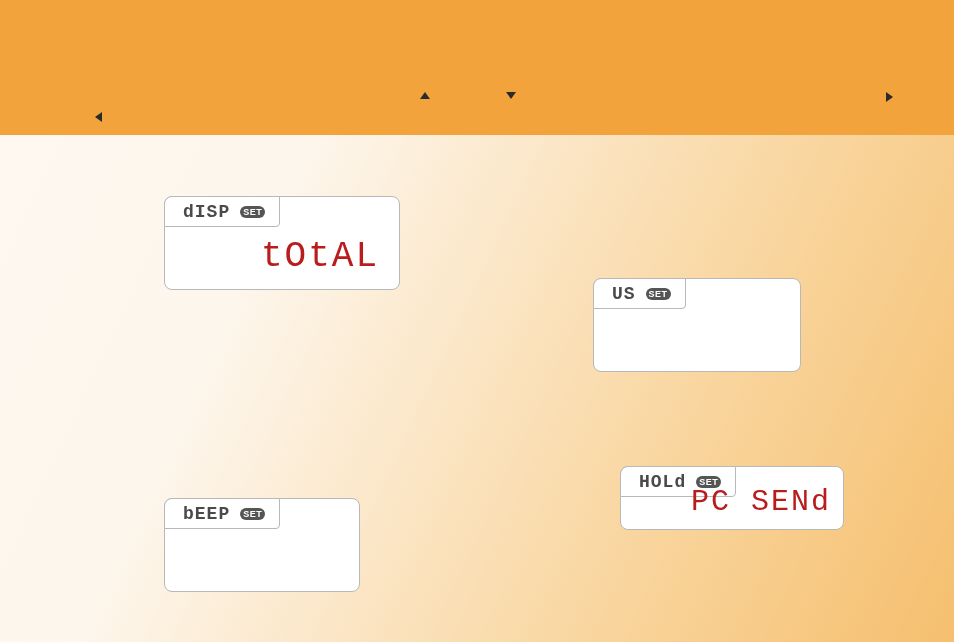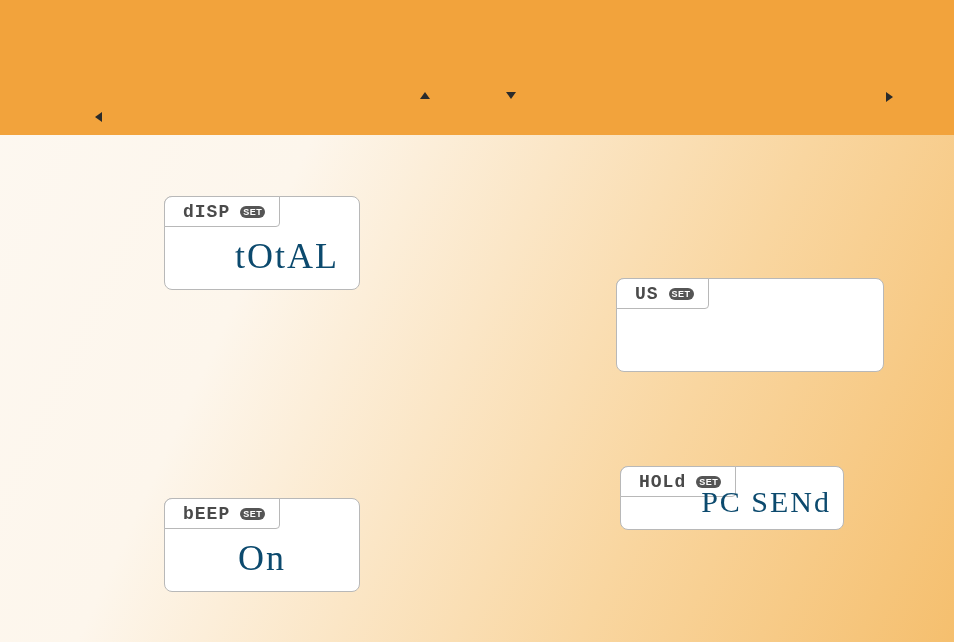--- a/index.html
+++ b/index.html
@@ -77,34 +77,34 @@
     background: #555;
     padding: 1px 3px;
     border-radius: 6px;
     letter-spacing: 0.5px;
   }
   .lcd-main {
     position: absolute;
     left: 0; right: 0;
     bottom: 10px;
     text-align: center;
-    font-family: Liberation Serif, serif;
+    font-family: Liberation Mono, monospace;
     font-weight: 500;
-    color: #0c4a6e;
+    color: #b91c1c;
     letter-spacing: 2px;
     white-space: pre;
   }
   .lcd-main.sz-lg { font-size: 36px; }
   .lcd-main.sz-sm { font-size: 30px; }
   .lcd-main.sz-md { font-size: 32px; }
 
   
-  .p1 { top: 196px; left: 164px; width: 196px; height: 94px; }
+  .p1 { top: 196px; left: 164px; width: 236px; height: 94px; }
   .p2 { top: 498px; left: 164px; width: 196px; height: 94px; }
-  .p3 { top: 278px; left: 616px; width: 268px; height: 94px; }
+  .p3 { top: 278px; left: 593px; width: 208px; height: 94px; }
   .p4 { top: 466px; left: 620px; width: 224px; height: 64px; }
 
   .p1 .lcd-main { right: 20px; text-align: right; bottom: 12px; }
   .p2 .lcd-main { bottom: 12px; }
   .p3 .lcd-main { right: 12px; text-align: right; bottom: 12px; }
   .p4 .lcd-main { right: 12px; text-align: right; bottom: 10px; }
 </style>
 </head>
 <body>
 
@@ -121,21 +121,20 @@
     <span class="set-badge">SET</span>
   </div>
   <div class="lcd-main sz-lg">tOtAL</div>
 </div>
 
 <div class="lcd-panel p2">
   <div class="lcd-tab">
     <span class="lcd-tab-label">bEEP</span>
     <span class="set-badge">SET</span>
   </div>
-  <div class="lcd-main sz-lg">On</div>
 </div>
 
 <div class="lcd-panel p3">
   <div class="lcd-tab">
     <span class="lcd-tab-label">US</span>
     <span class="set-badge">SET</span>
   </div>
 </div>
 
 <div class="lcd-panel p4">

